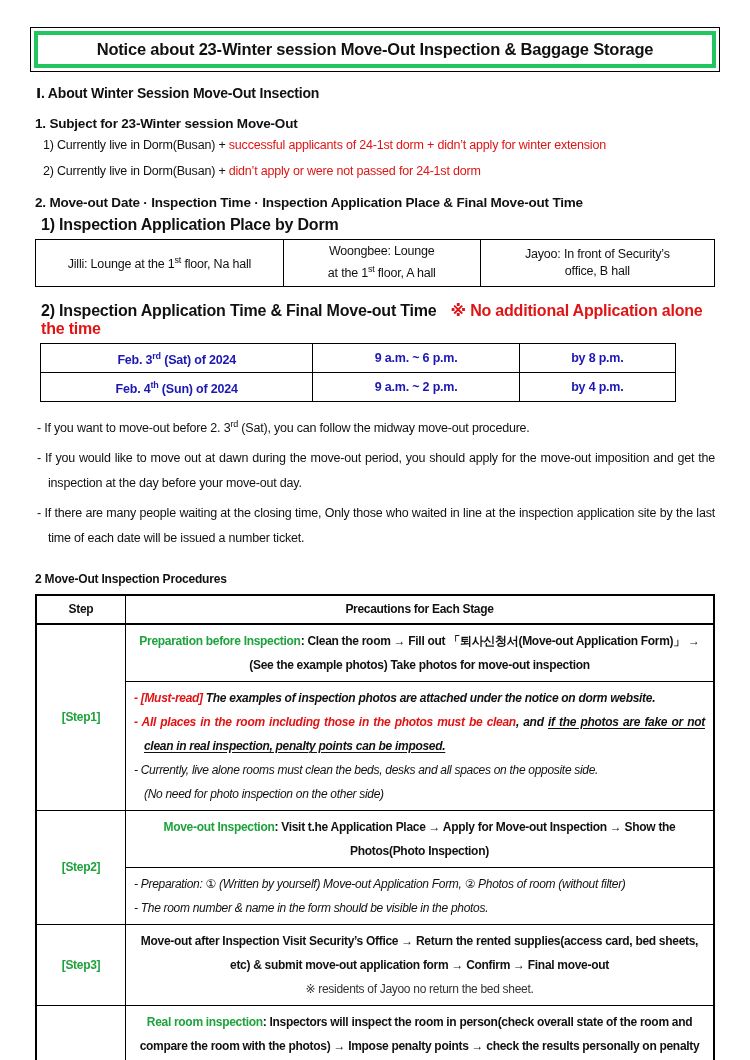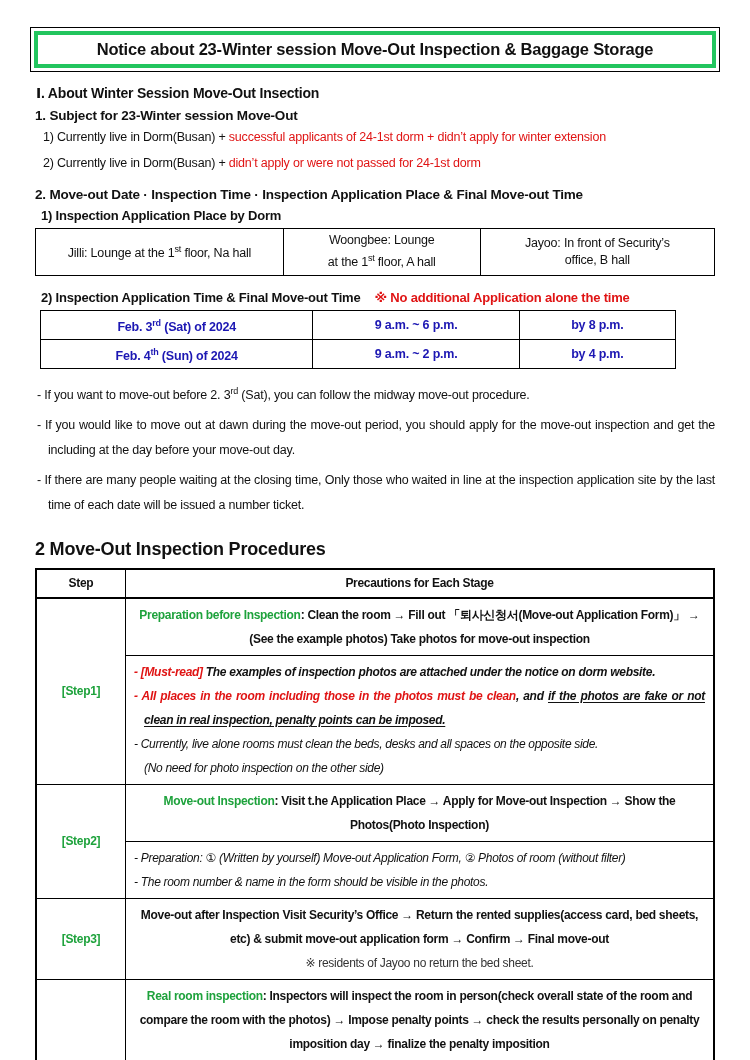--- a/index.html
+++ b/index.html
@@ -8,24 +8,24 @@
     margin:0 auto;background:#ffffff;
     padding:27px 35px 0 35px;overflow:hidden;
     font-family:"Liberation Sans","DejaVu Sans",sans-serif;
     color:#111;font-size:12.5px;letter-spacing:-0.2px;
   }
   
   .title-box{border:1.5px solid #000;padding:3px;margin:0 -5px 13px -5px;}
   .title-inner{border:4px solid #22c55e;padding:5px 8px;text-align:center;
     font-size:16.5px;font-weight:700;white-space:nowrap;}
   
-  .h-roman{font-size:14px;font-weight:700;margin:0 0 7px 1px;}
+  .h-roman{font-size:14px;font-weight:700;margin:0 0 15px 1px;}
   .h-num{font-size:13.5px;font-weight:700;margin:0 0 6px 0;}
-  .h-sub{font-size:13px;font-weight:700;margin:14px 0 5px 6px;}
-  .h-proc{font-size:18px;font-weight:700;margin:20px 0 8px 0;}
+  .h-sub{font-size:16px;font-weight:700;margin:14px 0 5px 6px;}
+  .h-proc{font-size:12px;font-weight:700;margin:20px 0 8px 0;}
   .warn{color:var(--red);font-weight:700;margin-left:14px;}
   
   .item{margin:0 0 9px 8px;line-height:17px;}
   .red{color:var(--red);}
   .green{color:var(--green);}
   .ul{text-decoration:underline;text-underline-offset:2px;}
   
   table{border-collapse:collapse;width:100%;}
   td,th{border:1px solid #000;font-size:12.5px;letter-spacing:-0.2px;}
   
@@ -108,21 +108,21 @@
     </tr>
     <tr>
       <td class="data"><span>Feb. 4</span><sup>th</sup><span> (Sun) of 2024</span></td>
       <td class="data">9 a.m. ~ 2 p.m.</td>
       <td class="data">by 4 p.m.</td>
     </tr>
   </tbody>
     </table>
 
   <div class="note"><span>- If you want to move-out before 2. 3</span><sup>rd</sup><span> (Sat), you can follow the midway move-out procedure.</span></div>
-  <div class="note">- If you would like to move out at dawn during the move-out period, you should apply for the move-out inspection and get the including at the day before your move-out day.</div>
+  <div class="note">- If you would like to move out at dawn during the move-out period, you should apply for the move-out imposition and get the inspection at the day before your move-out day.</div>
   <div class="note">- If there are many people waiting at the closing time, Only those who waited in line at the inspection application site by the last time of each date will be issued a number ticket.</div>
 
   <div class="h-proc">2 Move-Out Inspection Procedures</div>
 
   <table class="proc-table">
     <tbody>
         <tr class="head">
       <td class="step-col">Step</td>
       <td>Precautions for Each Stage</td>
     </tr>

